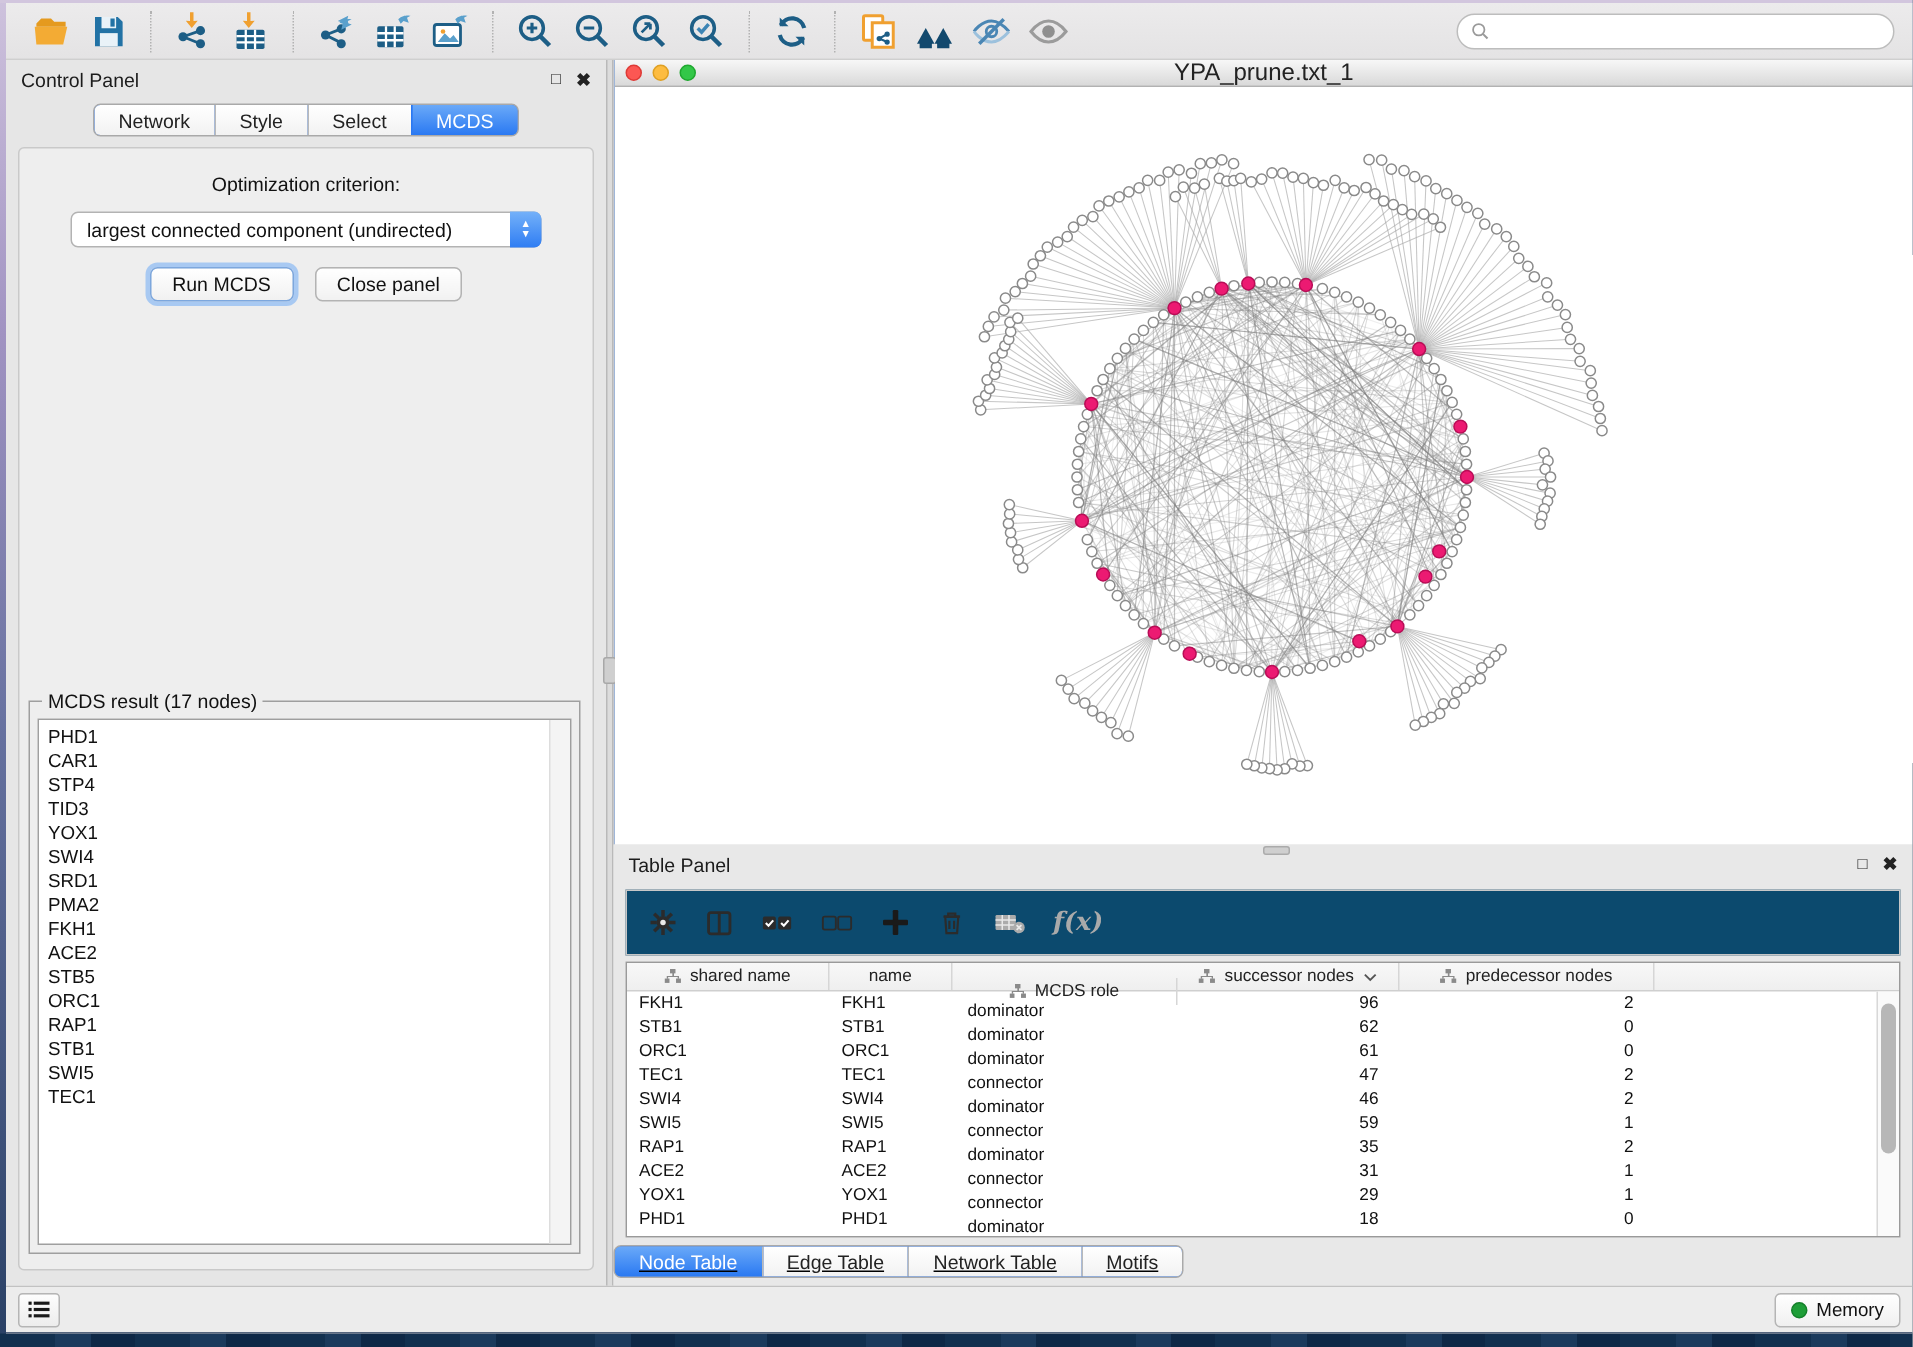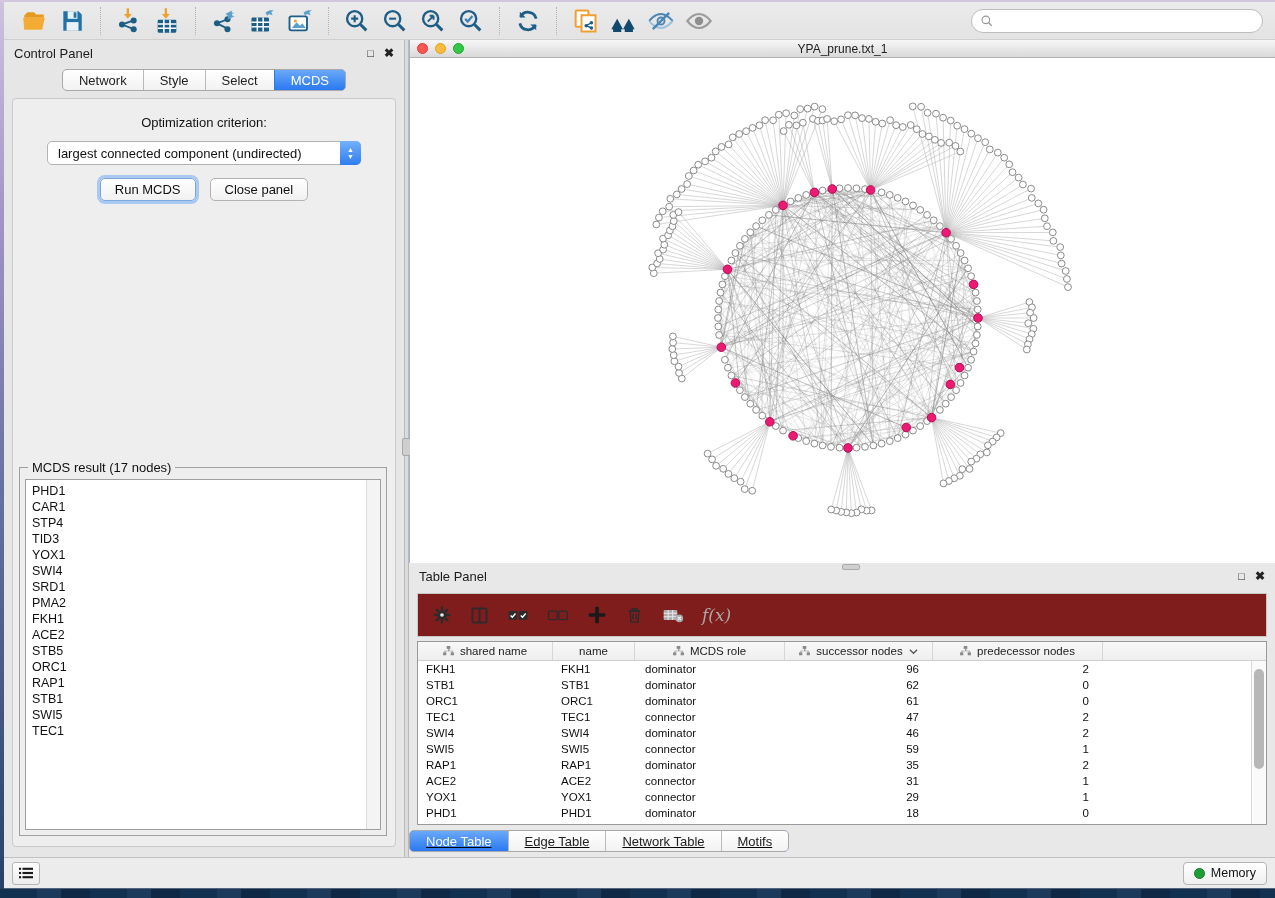--- a/index.html
+++ b/index.html
@@ -76,37 +76,37 @@
   .rcol { flex:1; display:flex; flex-direction:column; min-width:0;}
 
   
   .netview { height:523px; flex:0 0 auto; display:flex; flex-direction:column; border-left:1px solid #9fb6d8;}
   .net-titlebar { height:18px; background:linear-gradient(#f7f7f7,#d9d9d9); border-bottom:1px solid #b2b2b2;
     display:flex; align-items:center; padding:0 7px; position:relative;}
   .tl { width:11px; height:11px; border-radius:50%; margin-right:7px; }
   .tl.red { background:#fc5753; border:1px solid #de3a36;}
   .tl.yellow { background:#fdbc40; border:1px solid #dfa023;}
   .tl.green { background:#33c748; border:1px solid #1fa82f;}
-  .net-title { position:absolute; left:0; right:0; text-align:center; font-size:12px; color:#222;}
+  .net-title { position:absolute; left:0; right:0; text-align:center; font-size:16px; color:#222;}
   .net-canvas { flex:1; background:#fff; position:relative; overflow:hidden;}
   .net-canvas svg { display:block; }
 
   
   .tpanel { flex:1; display:flex; flex-direction:column; background:#e8e8e8; position:relative; min-height:0;}
   .hgrip { position:absolute; top:1px; left:50%; width:18px; height:6px; background:#cfcfcf; border:1px solid #ababab; border-radius:2px;}
-  .tp-toolbar { margin:4px 8px 4px 8px; height:44px; background:#7f1d1d; border:1px solid #c7c7c7;
-    display:flex; align-items:center; gap:18px; padding:0 14px;}
+  .tp-toolbar { margin:4px 8px 4px 8px; height:44px; background:#0c4a6e; border:1px solid #c7c7c7;
+    display:flex; align-items:center; gap:18px; padding:0 14px;font-weight:bold;}
   .tp-btn { display:flex; align-items:center; justify-content:center; cursor:default;}
   .fx { font-family:"DejaVu Serif", serif; font-style:italic; font-size:17px; color:#aaa;}
   .ttable { margin:0 8px; flex:1; background:#fff; border:1px solid #9a9a9a; position:relative; overflow:hidden;}
   .thead { display:flex; height:19px; background:linear-gradient(#f8f8f8,#efefef); border-bottom:1px solid #cfcfcf;}
   .th { display:flex; align-items:center; justify-content:center; gap:6px; font-size:11.5px; color:#222;
     border-right:1px solid #d6d6d6; height:100%;}
   .th svg { flex:0 0 auto; }
-  .c0{width:135px;} .c1{width:82px;} .c2{width:150px;} .c3{width:148px;} .c4{width:170px;}
+  .c0{width:135px;} .c1{width:82px;} .c2{width:150px;margin-top:10px;} .c3{width:148px;} .c4{width:170px;}
   .tbody { position:absolute; top:19px; left:0; right:15px; bottom:0; overflow:hidden;}
   .trow { display:flex; height:16px; align-items:center;}
   .tcell { font-size:11.5px; color:#111; overflow:hidden; white-space:nowrap;}
   .tcell.c0,.tcell.c1 { padding-left:8px;}
   .tcell.c2 { padding-left:10px;}
   .tcell.c3,.tcell.c4 { text-align:right; padding-right:14px;}
   .vscroll { position:absolute; right:0; top:19px; bottom:0; width:15px; background:#fafafa; border-left:1px solid #d8d8d8;}
   .vthumb { position:absolute; left:2px; right:2px; top:8px; height:100px; background:#b7b7b7; border-radius:6px;}
   .tp-tabs { height:32px; display:flex; justify-content:flex-start; align-items:center; flex:0 0 auto;text-decoration:underline;}
 

